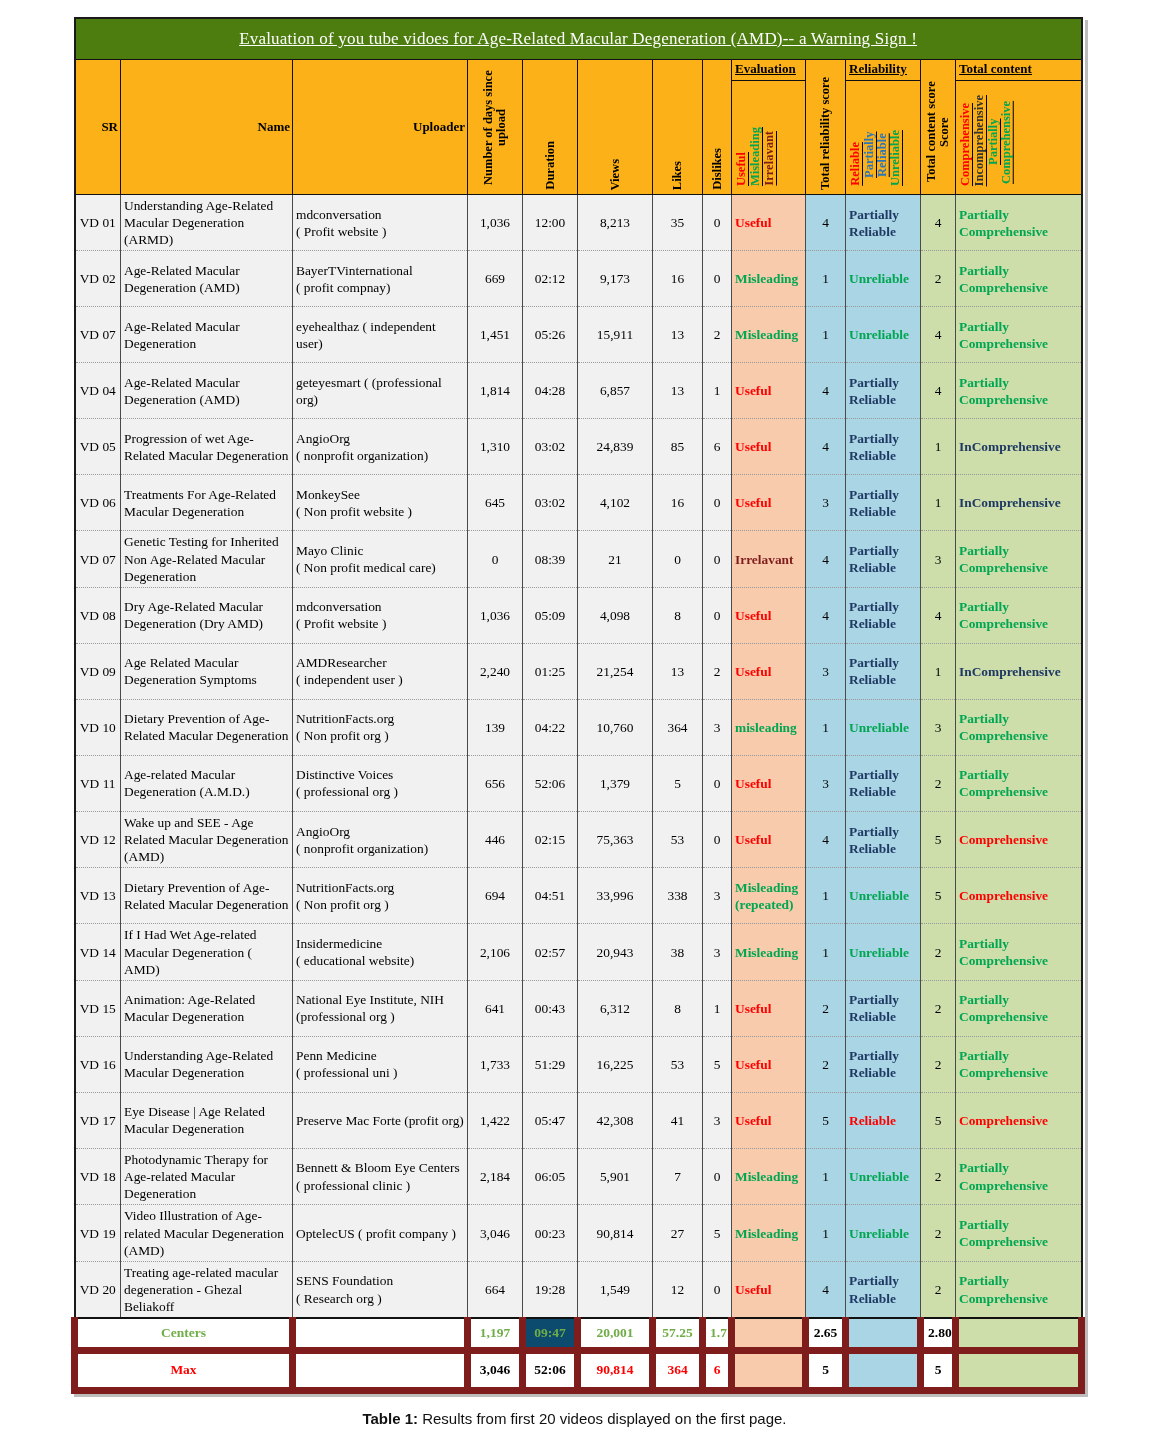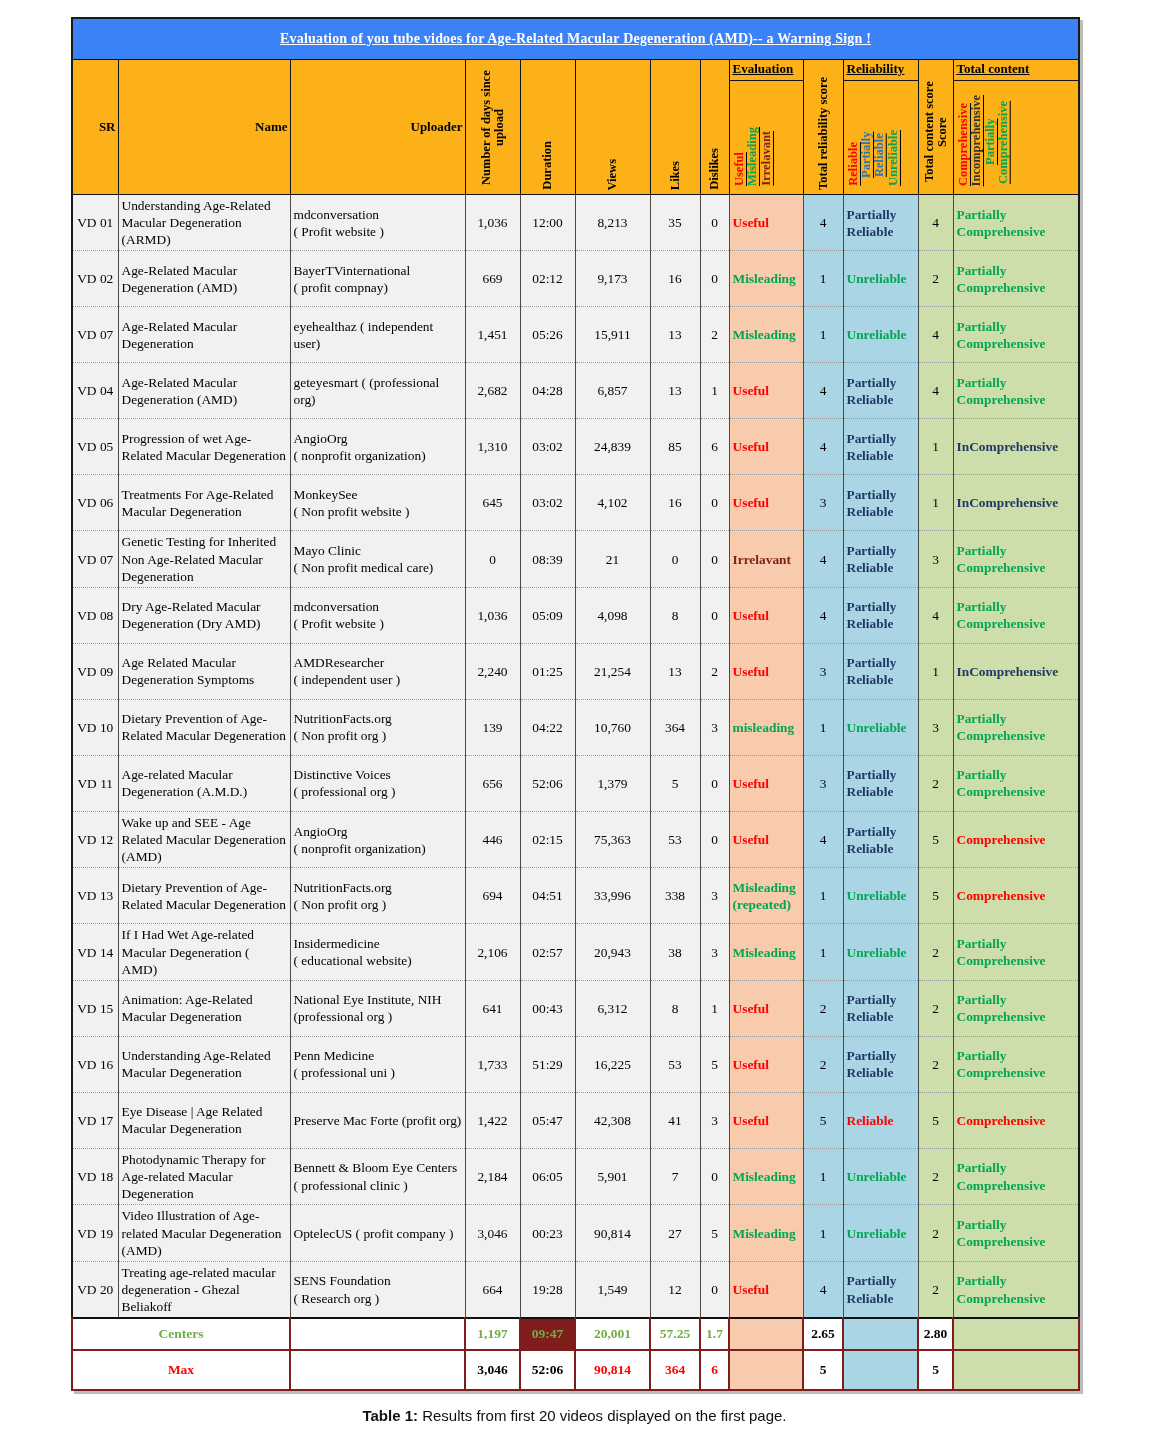--- a/index.html
+++ b/index.html
@@ -1,20 +1,20 @@
 <!DOCTYPE html>
 <html><head>
 <meta charset="utf-8">
 <style>
   html,body{margin:0;padding:0;background:#ffffff;}
   body{width:1149px;min-height:1437px;font-family:"Liberation Serif",serif;color:#000;}
   .page{padding:17px 0 0 71px;}
   table.main{border-collapse:collapse;table-layout:fixed;width:1007px;border:2px solid #1a1a1a;box-shadow:3px 3px 0 #bdbdbd;}
   
-  .title-cell{background:#3b82f6;color:#ffffff;font-weight:bold;font-size:14px;text-align:center;height:36px;border:1.5px solid #111;padding:2px;}
+  .title-cell{background:#4d7c0f;color:#ffffff;font-weight:normal;font-size:17px;text-align:center;height:36px;border:1.5px solid #111;padding:2px;}
   .title-cell span{text-decoration:underline;letter-spacing:.2px;}
   
   .head-row th{background:#fbb117;border:1px solid #111;vertical-align:middle;font-weight:bold;font-size:13px;padding:2px;height:130px;}
   .h-plain{text-align:right;}
   .vcell{display:flex;align-items:flex-end;justify-content:center;height:126px;}
   .vtext{writing-mode:vertical-rl;transform:rotate(180deg);line-height:1.02;font-weight:bold;font-size:12.5px;white-space:nowrap;}
   .vwrap{white-space:normal;}
   .wrap-days{max-height:124px;}
   .wrap-score{max-height:116px;}
   .wrap-60{max-height:62px;}
@@ -39,28 +39,28 @@
   tr.data-row td{background:#f1f1f1;border-left:1px solid #4a4a4a;border-right:1px solid #4a4a4a;border-top:1px dotted #999;border-bottom:1px dotted #999;font-size:13.4px;padding:2px 3px;vertical-align:middle;line-height:1.28;}
   td.c-sr{text-align:center;padding-left:2px;}
   td.c-name,td.c-uploader{text-align:left;}
   td.c-num{text-align:center;}
   td.c-eval{background:#f8cbad !important;font-weight:bold;}
   td.c-relscore,td.c-rel{background:#a9d5e5 !important;}
   td.c-contscore,td.c-content{background:#cddeaa !important;}
   td.c-score{text-align:center;}
   td.c-rel,td.c-content{font-weight:bold;text-align:left;}
   
-  tr.summary td{background:#ffffff;border:2px solid #7f1d1d;font-weight:bold;text-align:center;font-size:13.5px;padding:2px 4px;vertical-align:middle;}
+  tr.summary td{background:#ffffff;border:7px solid #7f1d1d;font-weight:bold;text-align:center;font-size:13.5px;padding:2px 4px;vertical-align:middle;}
   tr.s-average{height:32px;}
   tr.s-max{height:40px;}
   tr.s-min{height:22px;}
   tr.s-average td{border-top:2px solid #111;}
   tr.s-min td{border-bottom:2.5px solid #111;}
   .s-average td{color:#70ad47;}
-  .s-average td.v-duration{background:#7f1d1d;}
+  .s-average td.v-duration{background:#0c4a6e;}
   .s-average td.v-relscore,.s-average td.v-contscore{color:#000;}
   .s-max td{color:#000;}
   .s-max td.s-label{color:#ff0000;}
   .s-max td.v-views,.s-max td.v-likes,.s-max td.v-dislikes{color:#ff0000;}
   .s-min td{color:#0000ff;}
   .s-min td.s-label{color:#0000ff;}
   .s-min td.v-days{color:#000;}
   .s-min td.v-relscore{color:#000;}
   .s-min td.v-contscore{color:#555;}
   tr.summary td.c-eval{background:#f8cbad !important;}
@@ -212,21 +212,21 @@
           <td class="c-rel t-unreliable">Unreliable</td>
           <td class="c-score c-contscore">4</td>
           <td class="c-content t-partial-comp">Partially Comprehensive</td>
         </tr>
         <tr class="data-row">
           <td class="c-sr">VD 04</td>
           <td class="c-name">Age-Related Macular Degeneration (AMD)</td>
           <td class="c-uploader">
             <div>geteyesmart ( (professional org)</div>
           </td>
-          <td class="c-num">2,682</td>
+          <td class="c-num">1,814</td>
           <td class="c-num">04:28</td>
           <td class="c-num">6,857</td>
           <td class="c-num">13</td>
           <td class="c-num">1</td>
           <td class="c-eval t-useful">Useful</td>
           <td class="c-score c-relscore">4</td>
           <td class="c-rel t-partial-rel">Partially Reliable</td>
           <td class="c-score c-contscore">4</td>
           <td class="c-content t-partial-comp">Partially Comprehensive</td>
         </tr>

